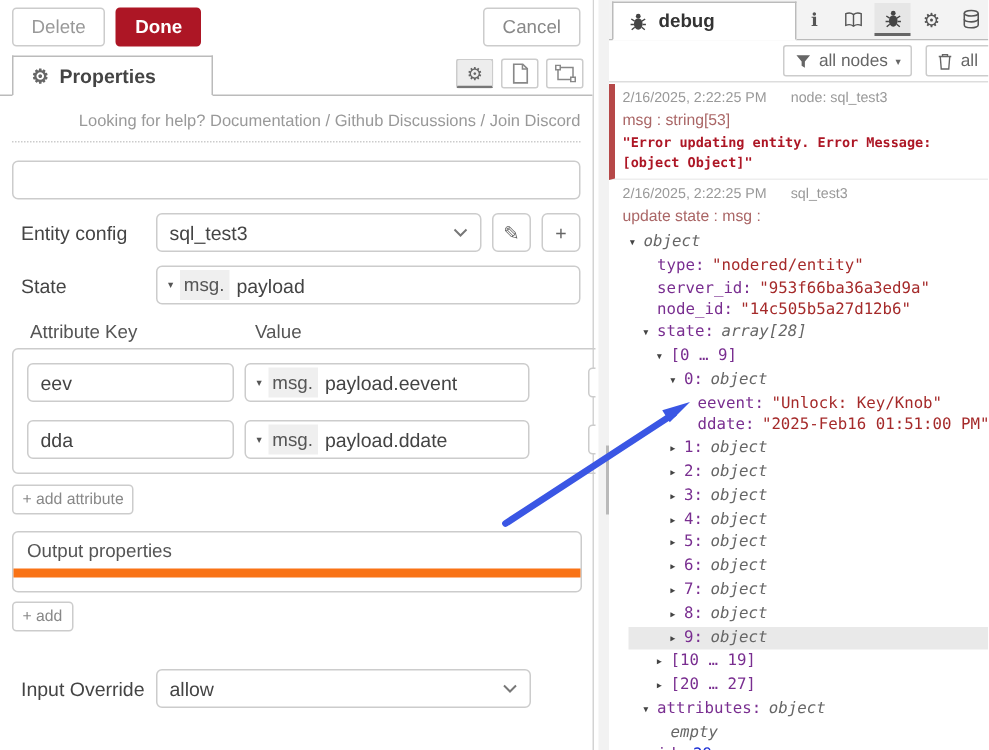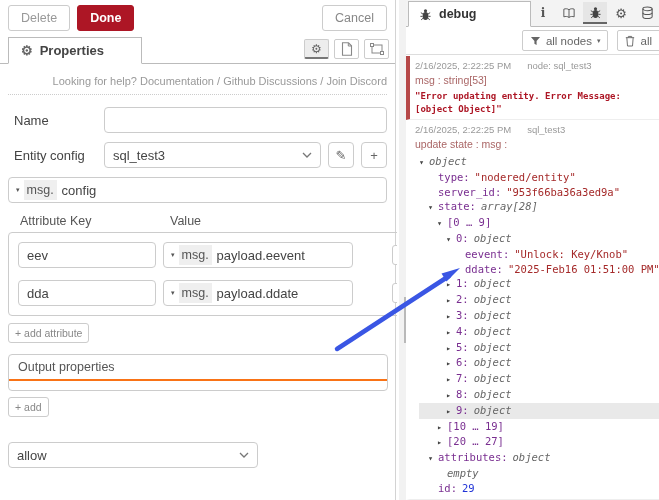--- a/index.html
+++ b/index.html
@@ -57,21 +57,21 @@
   .attr-row { display:flex; align-items:center; }
   .attr-row + .attr-row { margin-top:12px; }
   .attr-key { width:138px; flex:none; }
   .attr-row .typed-input { width:190px; margin-left:7px; flex:none; }
   .x-btn { width:20px; height:20px; border:1px solid #ccc; border-radius:3px; background:#fff;
     color:#888; font-size:12px; line-height:1; display:flex; align-items:center;
     justify-content:center; margin-left:auto; cursor:pointer; }
   .small-btn { display:inline-block; font-size:10.5px; color:#888; border:1px solid #ccc;
     border-radius:3px; background:#fff; padding:3px 6px; margin-bottom:11px; cursor:pointer; }
   .output-box { border:1px solid #ccc; border-radius:4px; width:380px; margin-bottom:6px; }
-  .output-header { font-size:12.5px; color:#555; padding:5px 9px; border-bottom:2px solid #f97316; }
+  .output-header { font-size:12.5px; color:#555; padding:5px 9px; border-bottom:6px solid #f97316; }
   .output-body { height:9px; }
   .override-row { margin-top:14px; }
   .override-row .sel { width:250px;text-align:right; }
 
   
   .splitter { position:absolute; left:397px; top:0; width:9px; height:500px; background:#fff; }
   .splitter-track { position:absolute; left:2px; top:0; bottom:0; width:7px; background:#f2f2f2; }
   .scroll-thumb { position:absolute; left:404px; top:297px; width:2px; height:46px; background:#b9b9b9; z-index:4; }
 
   
@@ -153,21 +153,20 @@
           </svg>
         </div>
       </div>
     </div>
 
     <div class="form">
       <div class="help-line">Looking for help? Documentation / Github Discussions / Join Discord</div>
 
       
       <div class="form-row">
-        <label>Name</label>
         <input class="tinput grow" value="" style="">
       </div>
 
       
       <div class="form-row">
         <label>Entity config</label>
         <div class="sel grow">
           <span>sql_test3</span>
           <span class="chev">
             <svg class="ic" width="10" height="6" viewBox="0 0 10 6">
@@ -178,26 +177,27 @@
         <button class="sq-btn">
           <span>✎</span>
         </button>
         <button class="sq-btn">
           <span>+</span>
         </button>
       </div>
 
       
       <div class="form-row">
+        <label>State</label>
         <div class="typed-input grow">
           <span class="ti-btn">
             <span class="ti-caret">▾</span>
             <span class="ti-label">msg.</span>
           </span>
-          <span class="ti-value">config</span>
+          <span class="ti-value">payload</span>
         </div>
       </div>
 
       
       <div class="attr-header">
         <span class="hk">Attribute Key</span>
         <span>Value</span>
       </div>
       <div class="attr-box">
         <div class="attr-row">
@@ -235,20 +235,21 @@
 
       
       <div class="output-box">
         <div class="output-header">Output properties</div>
         <div class="output-body"></div>
       </div>
       <div class="small-btn">+ add</div>
 
       
       <div class="form-row override-row">
+        <label>Input Override</label>
         <div class="sel">
           <span>allow</span>
           <span class="chev">
             <svg class="ic" width="10" height="6" viewBox="0 0 10 6">
                 <path d="M1 1 L5 5 L9 1" fill="none" stroke="#777" stroke-width="1.3"></path>
               </svg>
           </span>
         </div>
       </div>
     </div>
@@ -340,20 +341,25 @@
               <span class="t-caret"></span>
               <span class="t-key">type:</span>
               <span class="t-val string">"nodered/entity"</span>
             </div>
             <div class="tree-row" style="padding-left: 9px;">
               <span class="t-caret"></span>
               <span class="t-key">server_id:</span>
               <span class="t-val string">"953f66ba36a3ed9a"</span>
             </div>
             <div class="tree-row" style="padding-left: 9px;">
+              <span class="t-caret"></span>
+              <span class="t-key">node_id:</span>
+              <span class="t-val string">"14c505b5a27d12b6"</span>
+            </div>
+            <div class="tree-row" style="padding-left: 9px;">
               <span class="t-caret">▾</span>
               <span class="t-key">state:</span>
               <span class="t-val type">array[28]</span>
             </div>
             <div class="tree-row" style="padding-left: 18px;">
               <span class="t-caret">▾</span>
               <span class="t-key">[0 … 9]</span>
             </div>
             <div class="tree-row" style="padding-left: 27px;">
               <span class="t-caret">▾</span>

